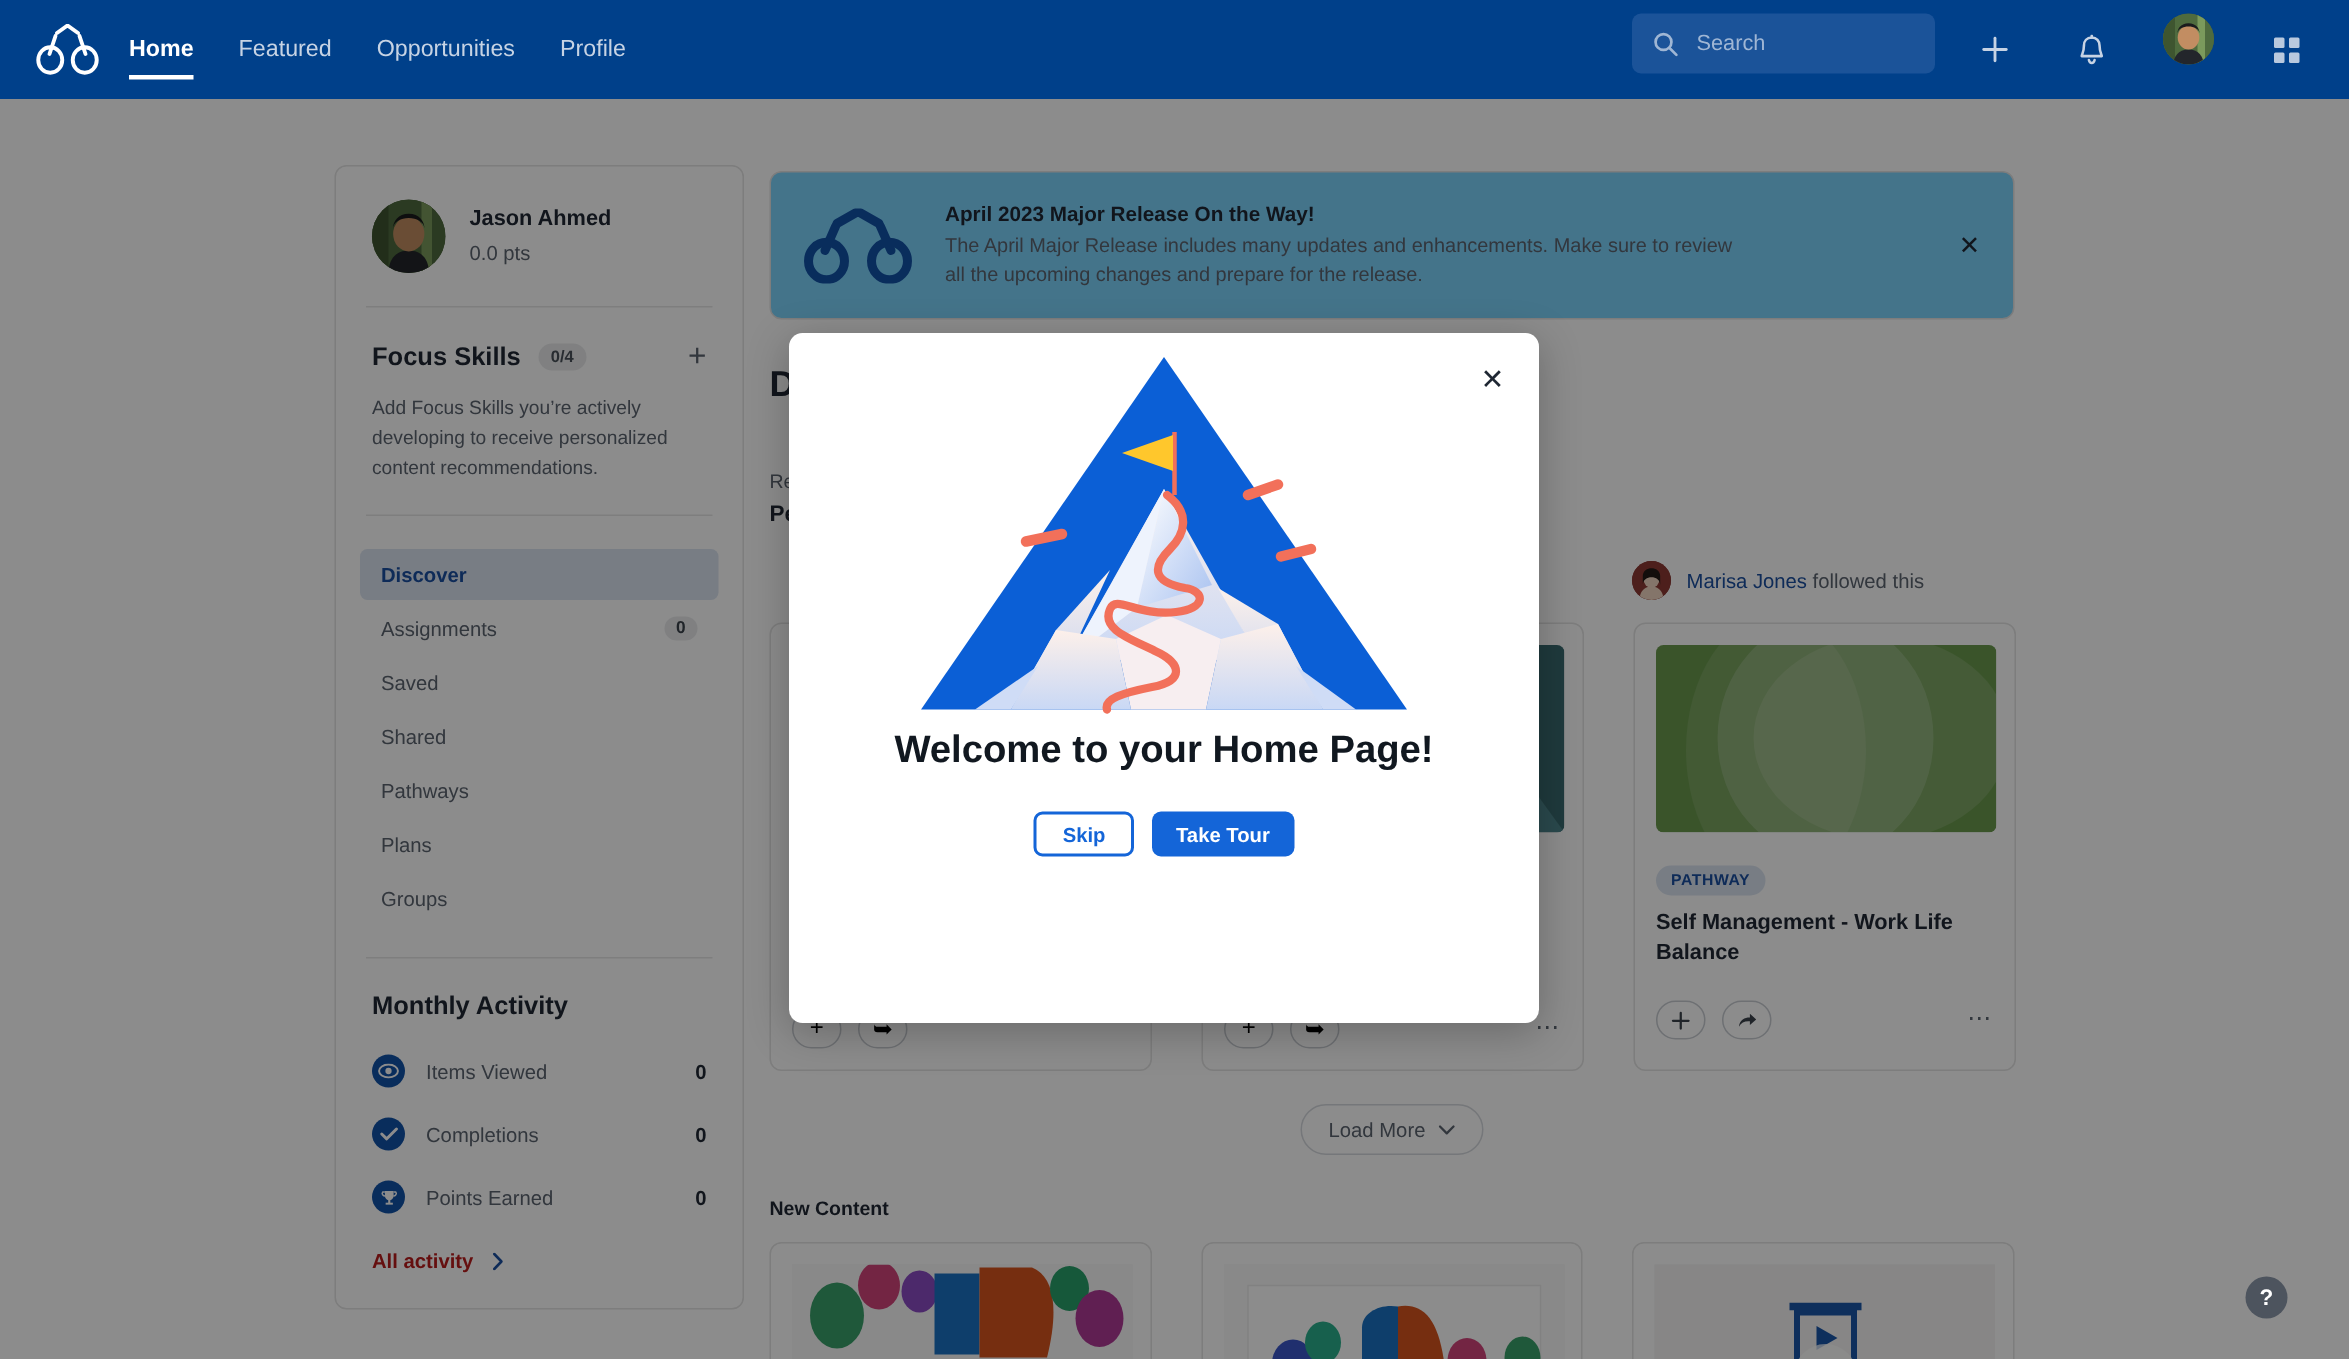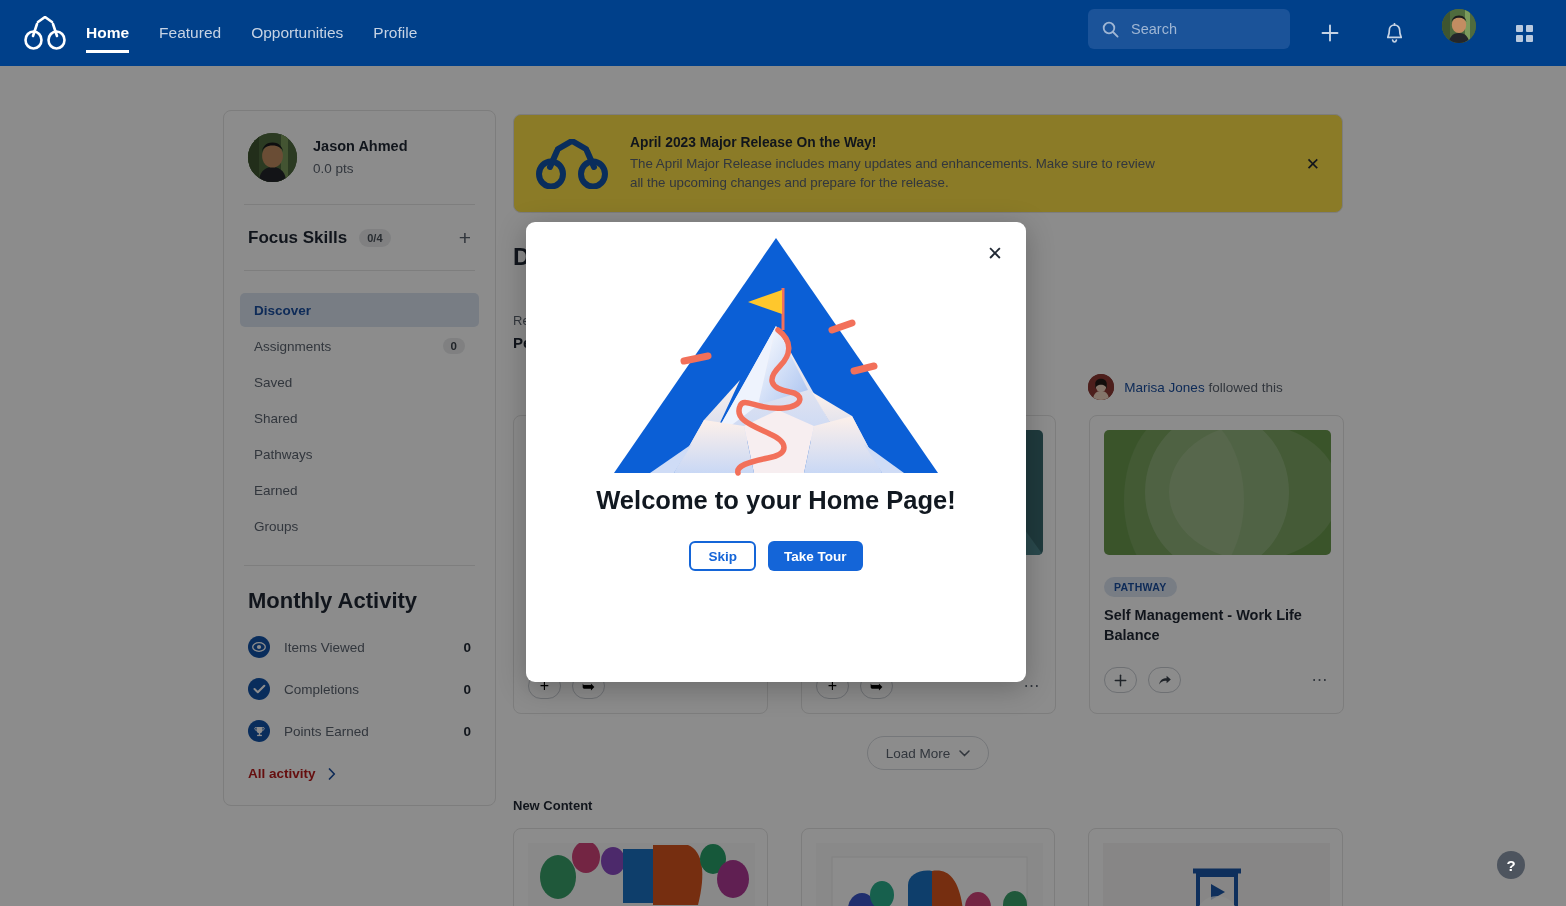--- a/index.html
+++ b/index.html
@@ -84,37 +84,37 @@
   .navitem {
     display: flex; align-items: center; height: 34px; padding: 0 14px;
     font-size: 13.5px; color: #5c6470; border-radius: 5px; cursor: pointer;
     margin-bottom: 2px;
   }
   .navitem.active { background: #dbe4f1; color: #1b4fa0; font-weight: bold; }
   .navitem .count {
     margin-left: auto; background: #e9eaec; color: #3b424b; font-size: 11.5px;
     font-weight: bold; border-radius: 10px; padding: 2px 8px; min-width: 22px; text-align: center;
   }
-  .ma-title { font-size: 22px; font-weight: bold; color: #1f2733; padding: 0 24px 12px 24px; }
+  .ma-title { font-size: 17px; font-weight: bold; color: #1f2733; padding: 0 24px 12px 24px; }
   .ma-row { display: flex; align-items: center; padding: 0 24px; height: 42px; gap: 14px; }
   .ma-ico {
     width: 22px; height: 22px; border-radius: 50%; background: #1253a8; flex: none;
     display: flex; align-items: center; justify-content: center;
   }
   .ma-label { font-size: 13.5px; color: #5c6470; }
   .ma-val { margin-left: auto; font-size: 13.5px; font-weight: bold; color: #1f2733; }
   .all-activity {
     padding: 14px 24px 0 24px; font-size: 13.5px; color: #b91c1c; font-weight: bold;
     display: flex; align-items: center; gap: 12px; cursor: pointer;
   }
 
   
   .main { position: absolute; left: 513px; top: 48px; width: 830px; }
   .banner {
-    border: 1px solid #e3e3e3; border-radius: 8px; background: #fde047;
+    border: 1px solid #e3e3e3; border-radius: 8px; background: #7dd3fc;
     display: flex; align-items: flex-start; padding: 20px 20px 20px 22px; gap: 22px;
     position: relative; height: 99px;
   }
   .banner-glasses { width: 72px; height: 50px; flex: none; margin-top: 4px; }
   .banner-title { font-size: 13.8px; font-weight: bold; color: #1f2733; margin-bottom: 5px; }
   .banner-body { font-size: 13.3px; color: #5c6470; line-height: 1.42; max-width: 525px; }
   .banner-close { position: absolute; right: 22px; top: 50%; transform: translateY(-50%); cursor: pointer; font-size: 17px; color: #1f2733; }
 
   .sec-title { font-size: 24px; font-weight: bold; color: #1f2733; margin-top: 30px; }
   .sub-small { font-size: 13px; color: #5c6470; margin-top: 42px; }
@@ -272,20 +272,21 @@
         </div>
       </div>
 
       <div class="hr"></div>
 
       <div class="fs-head">
         <span class="fs-title">Focus Skills</span>
         <span class="fs-badge">0/4</span>
         <span class="fs-plus">+</span>
       </div>
+      <div class="fs-desc">Add Focus Skills you’re actively developing to receive personalized content recommendations.</div>
 
       <div class="hr"></div>
 
       <div class="navlist">
         <div class="navitem active">
           <span>Discover</span>
         </div>
         <div class="navitem">
           <span>Assignments</span>
           <span class="count">0</span>
@@ -293,21 +294,21 @@
         <div class="navitem">
           <span>Saved</span>
         </div>
         <div class="navitem">
           <span>Shared</span>
         </div>
         <div class="navitem">
           <span>Pathways</span>
         </div>
         <div class="navitem">
-          <span>Earned</span>
+          <span>Plans</span>
         </div>
         <div class="navitem">
           <span>Groups</span>
         </div>
       </div>
 
       <div class="hr"></div>
 
       <div class="ma-title">Monthly Activity</div>
 

